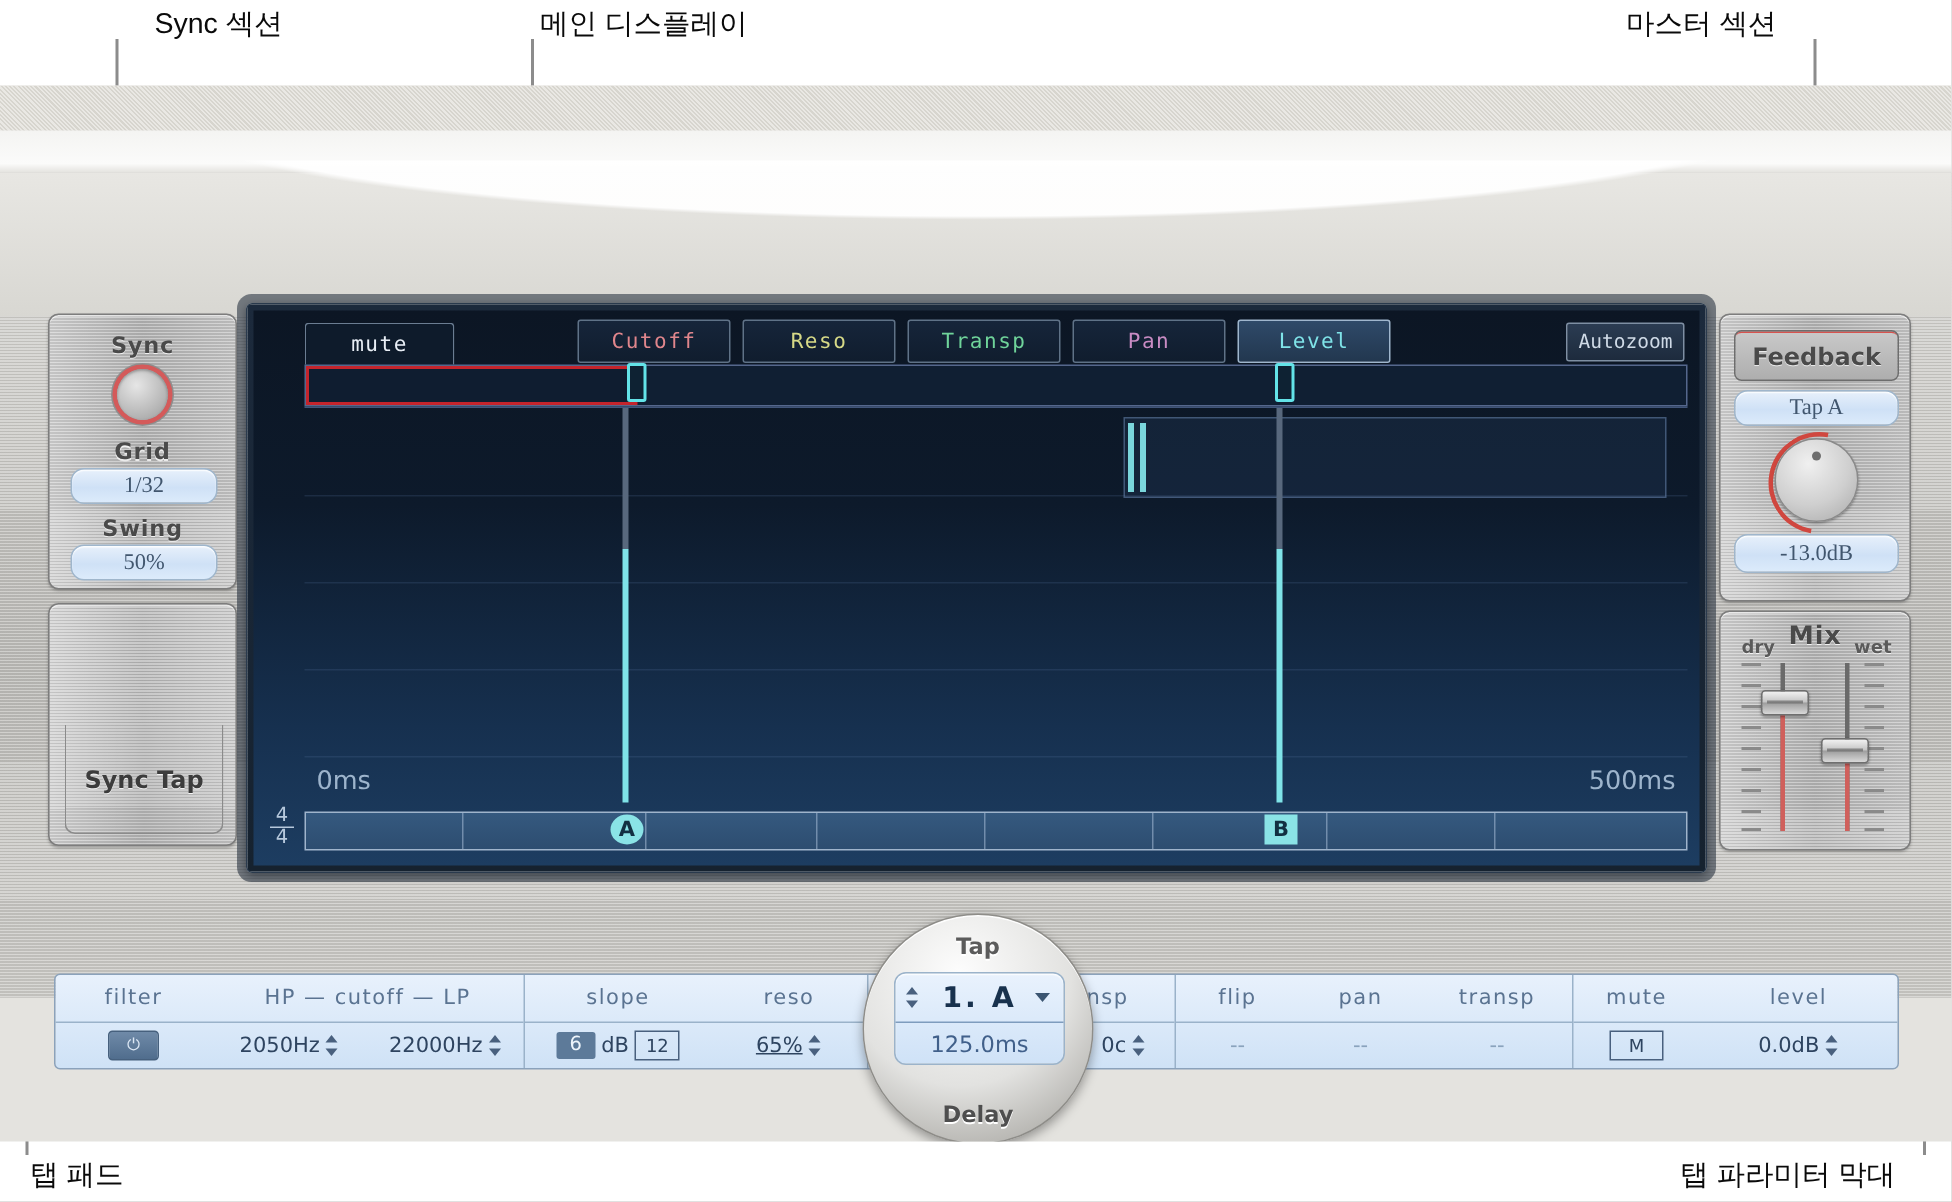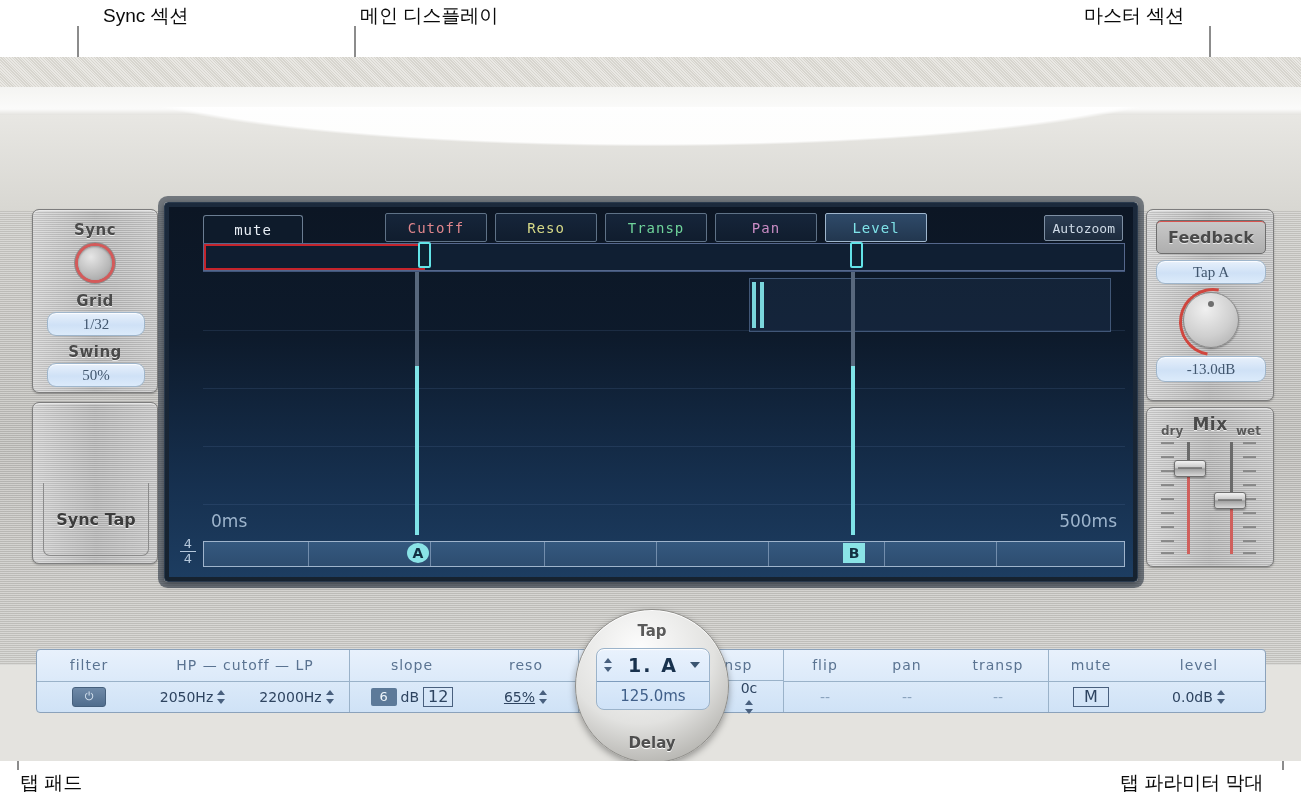--- a/index.html
+++ b/index.html
@@ -235,21 +235,21 @@
     width:32px;height:18px;border-radius:3px;border:1px solid #46607d;
     background:linear-gradient(#6f8aa8,#506d8d);color:#dbe7f4;font-size:11px;
     display:flex;align-items:center;justify-content:center;
   }
   .chip{
     min-width:18px;height:18px;padding:0 4px;background:#5d7a99;color:#eef5fb;
     display:flex;align-items:center;justify-content:center;font-size:13px;border-radius:2px;
   }
   .chipout{
     min-width:20px;height:18px;padding:0 4px;border:1px solid #49607e;color:#2e4460;
-    display:flex;align-items:center;justify-content:center;font-size:16px;background:transparent;
+    display:flex;align-items:center;justify-content:center;font-size:12px;background:transparent;
   }
   .dash{color:#8aa3bd;font-size:14px;}
 
   
   #tapdial{
     position:absolute;left:575px;top:552px;width:152px;height:152px;border-radius:50%;
     background:radial-gradient(circle at 42% 26%,#fdfdfd,#e2e2e0 52%,#b9b8b4 80%,#9e9d99);
     border:1px solid #8e8d89;box-shadow:0 3px 7px rgba(0,0,0,.35),inset 0 1px 0 rgba(255,255,255,.9);
   }
   #tapdial-label{position:absolute;top:12px;width:100%;text-align:center;color:#5b5b5b;font-weight:bold;font-size:15px;text-shadow:0 1px 0 #fff;font-family:"DejaVu Sans",sans-serif;}
@@ -470,21 +470,21 @@
         <div class="phead" style="width:112px;">transp</div>
       </div>
       <div class="prow">
         <div class="pval" style="width:66px;">
           <span class="pwr">⏻</span>
         </div>
         <div class="pval" style="width:70px;">
           <span>+1s</span>
           <span class="stepper"></span>
         </div>
-        <div class="pval" style="width:68px;flex-direction:column;">
+        <div class="pval" style="width:68px;">
           <span>0c</span>
           <span class="stepper"></span>
         </div>
       </div>
     </div>
 
     <div class="pgroup" style="width:264px;">
       <div class="prow head">
         <div class="phead" style="width:82px;">flip</div>
         <div class="phead" style="width:82px;">pan</div>

